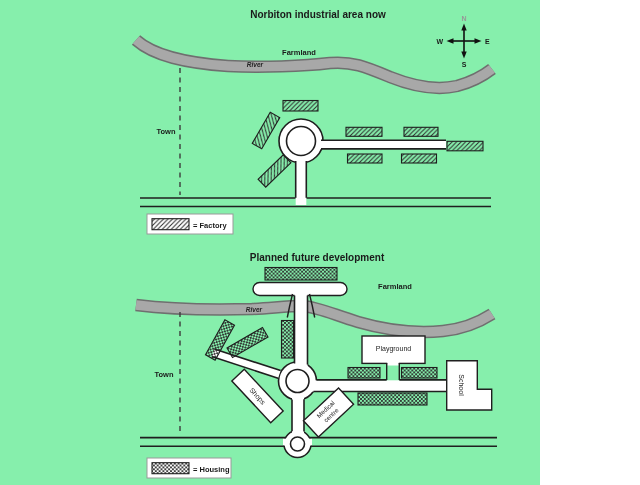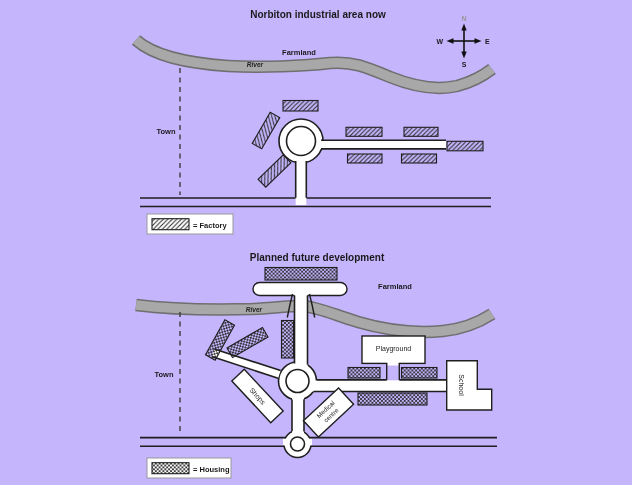--- a/index.html
+++ b/index.html
@@ -1,16 +1,16 @@
 <!DOCTYPE html>
 <html><head>
 <meta charset="utf-8">
 <style>
   html,body{margin:0;padding:0;background:#fff;}
-  .canvas{position:relative;width:632px;height:485px;background:#c4b5fd;overflow:hidden;}
+  .canvas{position:relative;width:540px;height:485px;background:#86efac;overflow:hidden;}
   svg text{font-family:"Liberation Sans",sans-serif;fill:#1a1a1a;}
   .t-title{font-size:10px;font-weight:bold;}
   .t-bold{font-size:7.5px;font-weight:bold;}
   .t-river{font-size:6.5px;font-weight:bold;font-style:italic;fill:#222;}
   .t-bld{font-size:7px;fill:#222;}
   .t-sm{font-size:6.3px;fill:#222;}
   .t-comp{font-size:7px;font-weight:bold;}
   .t-comp-n{font-size:7px;font-weight:bold;fill:#979797;}
   .t-leg{font-size:7.5px;font-weight:bold;}
   .ln{stroke:#1f1f1f;stroke-width:1.6;fill:none;}

